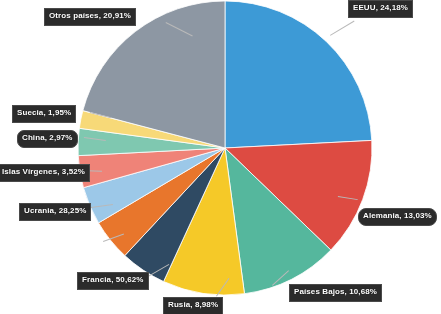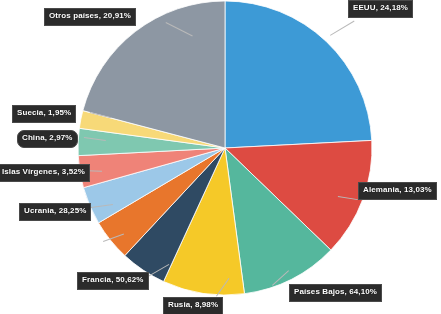--- a/index.html
+++ b/index.html
@@ -85,23 +85,23 @@
   <div class="leader" style="left:91px; top:207px; width:22px; transform: rotate(-8deg);"></div>
   <div class="leader" style="left:103px; top:241px; width:22px; transform: rotate(-20deg);"></div>
   <div class="leader" style="left:148px; top:276px; width:24px; transform: rotate(-30deg);"></div>
   <div class="leader" style="left:216px; top:296px; width:22px; transform: rotate(-55deg);"></div>
   <div class="leader" style="left:272px; top:285px; width:22px; transform: rotate(-42deg);"></div>
 
   <div class="label-box" style="left:44px; top:8px;">Otros países, 20,91%</div>
 
   <div class="label-box" style="left:348px; top:0;">EEUU, 24,18%</div>
 
-  <div class="label-box" style="left:358px; top:182px;">Alemania, 13,03%</div>
+  <div class="label-box" style="left:358px; top:208px;border-radius:8px;">Alemania, 13,03%</div>
 
-  <div class="label-box" style="left:289px; top:284px;">Países Bajos, 64,10%</div>
+  <div class="label-box" style="left:289px; top:284px;">Países Bajos, 10,68%</div>
 
   <div class="label-box" style="left:163px; top:297px;">Rusia, 8,98%</div>
 
   <div class="label-box" style="left:77px; top:272px;">Francia, 50,62%</div>
 
 
   <div class="label-box" style="left:19px; top:203px;">Ucrania, 28,25%</div>
 
   <div class="label-box" style="left:-3px; top:164px;">Islas Vírgenes, 3,52%</div>
 

